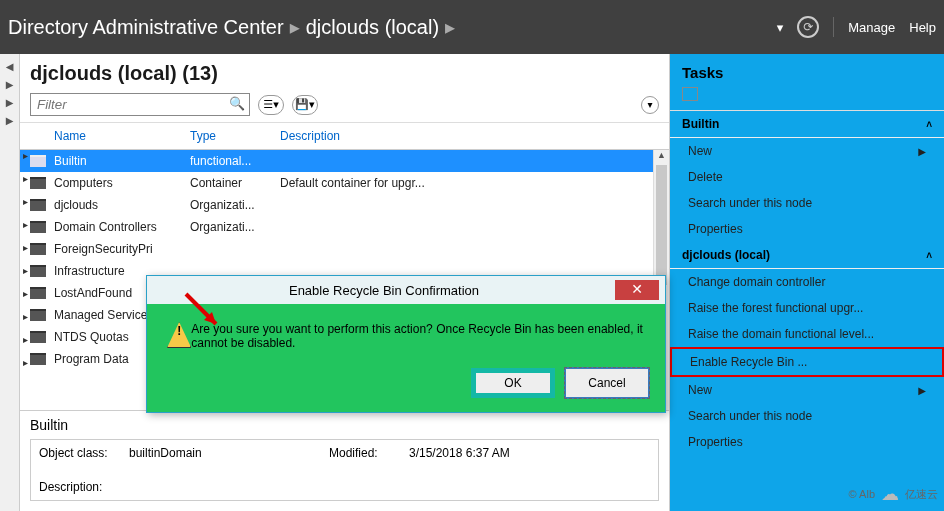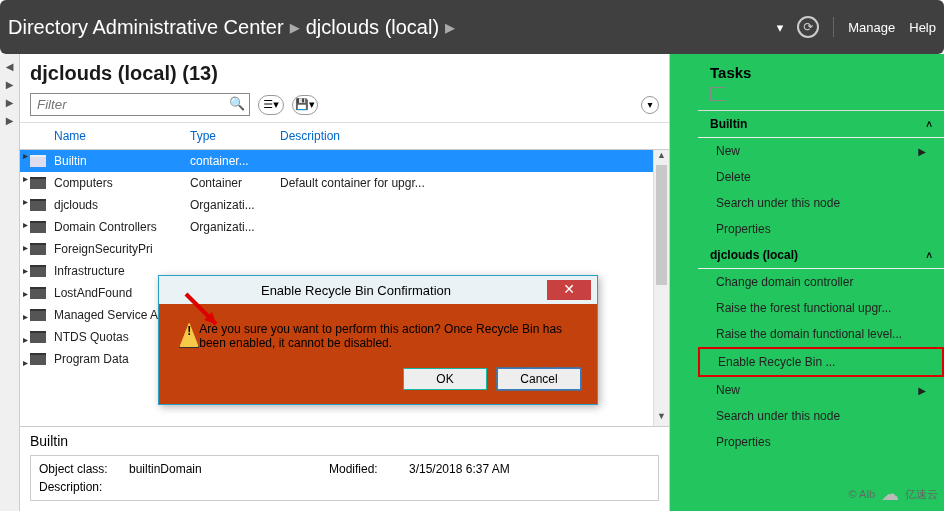--- a/index.html
+++ b/index.html
@@ -1,19 +1,19 @@
 <!DOCTYPE html>
 <html><head>
 <meta charset="utf-8">
 <style>
   * { box-sizing: border-box; margin: 0; padding: 0; font-family: "Segoe UI", Tahoma, sans-serif; }
   body { width: 944px; height: 511px; overflow: hidden; background: #fff; position: relative; font-size: 12px; }
 
   
-  .topbar { height: 54px; background: #404040; color: #fff; display: flex; align-items: center; padding: 0 8px; border-radius: 6px; }
+  .topbar { height: 54px; background: #404040; color: #fff; display: flex; align-items: center; padding: 0 8px; }
   .breadcrumb { font-size: 20px; font-weight: 300; display: flex; align-items: center; gap: 6px; flex: 1; }
   .breadcrumb .sep { color:#aaa; }
   .top-actions { display: flex; align-items: center; gap: 14px; font-size: 13px; }
   .top-actions .divider { width:1px; height:20px; background:#666; }
   .top-actions span { cursor: pointer; }
   .refresh-circle { width:22px; height:22px; border:2px solid #ccc; border-radius:50%; display:flex; align-items:center; justify-content:center; font-size:12px; color:#ccc;}
 
   
   .layout { display: flex; height: calc(100% - 54px); }
   .left-edge { width: 20px; background:#f0f0f0; border-right:1px solid #ccc; display:flex; flex-direction:column; align-items:center; padding-top:6px; gap:6px; color:#555;}
@@ -38,43 +38,43 @@
   .row.sel { background:#1e90ff; color:#fff;}
   .row.sel .ico{ background:#dde; border-top-color:#eee;}
   .expand-col { position:absolute; left:0; top:0; bottom:0; width:16px;}
   .expand-col div{ height:23px; font-size:10px; color:#333; padding-left:3px;}
 
   .scrollbar { position:absolute; right:0; top:0; bottom:0; width:16px; background:#f0f0f0; border-left:1px solid #ddd;}
   .scrollbar .thumb{ position:absolute; top:15px; left:2px; right:2px; height:120px; background:#c8c8c8;}
   .scrollbar .arr{ position:absolute; left:0; right:0; height:15px; text-align:center; font-size:9px; color:#555;}
 
   .detail { border-top:1px solid #ccc; padding:6px 10px 2px; font-size:14px;}
-  .detail-body { border:1px solid #ccc; margin:4px 10px 10px; padding:6px 8px; font-size:12px; display:grid; grid-template-columns:90px 200px 80px 1fr; row-gap:4px;}
-
-  
-  .tasks { width:274px; background:#22c55e; display:flex; flex-direction:column;padding-left:28px;}
+  .detail-body { border:1px solid #ccc; margin:4px 10px 10px; padding:6px 8px; font-size:12px; display:grid; grid-template-columns:90px 200px 80px 1fr; row-gap:20px;}
+
+  
+  .tasks { width:274px; background:#0ea5e9; display:flex; flex-direction:column;}
   .tasks-h1 { padding:10px 12px 6px; font-size:15px; font-weight:700;}
   .tasks-iconrow { padding:0 12px 6px; border-bottom:1px solid #ddd;}
   .tasks-iconrow span{ display:inline-block; width:16px; height:14px; border:1px solid #888;}
   .tasks-section-h { display:flex; justify-content:space-between; align-items:center; padding:6px 12px; font-weight:600; border-bottom:1px solid #eee;}
   .task-item { padding:6px 18px; font-size:12px; color:#222; display:flex; justify-content:space-between; align-items:center;}
   .task-item.hl { border:2px solid #d00; }
   .chev { font-size:10px; }
 
   
-  .dialog { position:absolute; left:158px; top:275px; width:440px; border:1px solid #2aa0c8; background:#c2410c; box-shadow:2px 2px 8px rgba(0,0,0,.3);}
+  .dialog { position:absolute; left:146px; top:275px; width:520px; border:1px solid #2aa0c8; background:#22c55e; box-shadow:2px 2px 8px rgba(0,0,0,.3);}
   .dlg-title { background:#e9f3f5; padding:4px 6px; display:flex; align-items:center;}
   .dlg-title span.t{ flex:1; text-align:center; font-size:13px;}
   .dlg-close { width:44px; height:20px; background:#c84040; color:#fff; text-align:center; font-size:14px; line-height:18px;}
   .dlg-body { padding:18px 20px 8px; display:flex; font-size:12px;}
   .warn-ico { width:30px; height:26px; position:relative;}
   .warn-ico::before{content:"";position:absolute;inset:0;clip-path:polygon(50% 0,100% 100%,0 100%);background:#f7c948;border:1px solid #333;}
   .warn-ico::after{content:"!";position:absolute;left:0;right:0;top:2px;text-align:center;font-weight:700;}
   .dlg-btns { display:flex; gap:10px; justify-content:flex-end; padding:10px 16px 14px;}
-  .dlg-btns button{ width:84px; padding:3px 0; font-size:12px; background:#eee; border:1px solid #14b8a6;}
+  .dlg-btns button{ width:84px; padding:3px 0; font-size:12px; background:#eee; border:5px solid #14b8a6;}
   .dlg-btns button.focus{ outline:1px dashed #666; border:1px solid #3b7abd; box-shadow:0 0 0 1px #3b7abd;}
 
   
   .arrow { position:absolute; left:182px; top:290px; width:44px; height:44px; pointer-events:none;}
 
   .watermark { position:absolute; right:6px; bottom:6px; font-size:11px; color:#666; display:flex; align-items:center; gap:6px;}
   .watermark .logo{ font-size:18px; color:#bbb;}
 </style>
 </head>
 <body>
@@ -132,21 +132,21 @@
         <div>▸</div>
         <div>▸</div>
         <div>▸</div>
       </div>
       <div id="rows">
           <div class="row sel">
             <span class="cn">
               <span class="ico"></span>
               <span>Builtin</span>
             </span>
-            <span class="ct">container...</span>
+            <span class="ct">functional...</span>
             <span class="cd"></span>
           </div>
           <div class="row">
             <span class="cn">
               <span class="ico"></span>
               <span>Computers</span>
             </span>
             <span class="ct">Container</span>
             <span class="cd">Default container for upgr...</span>
           </div>

